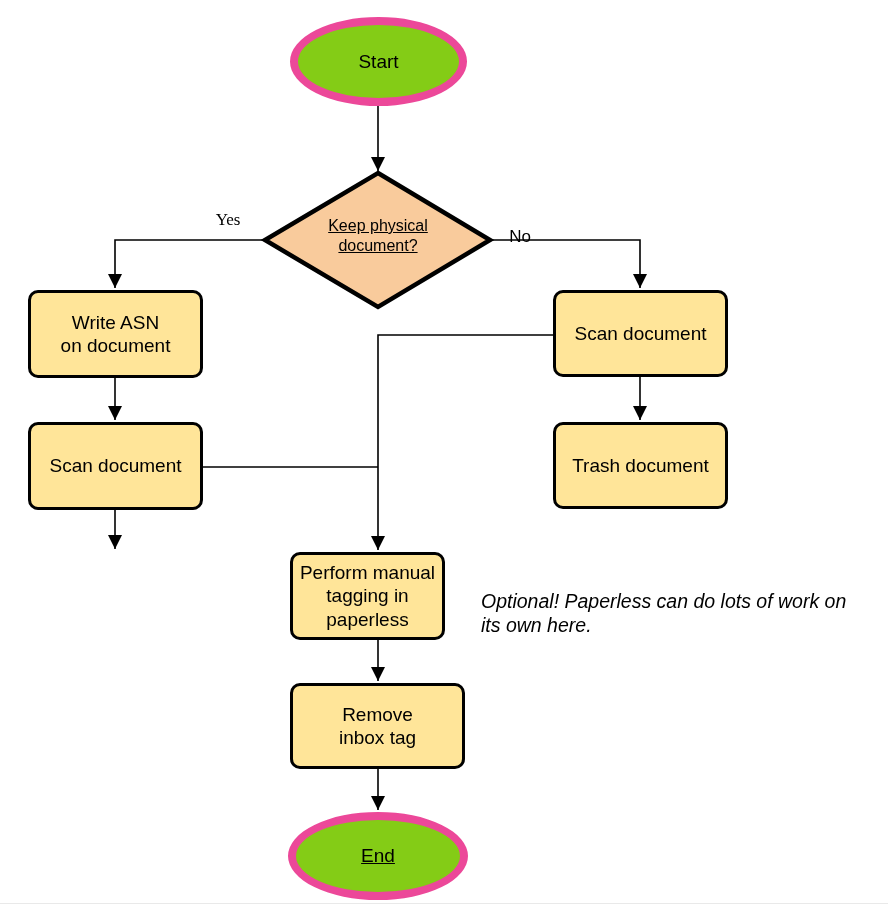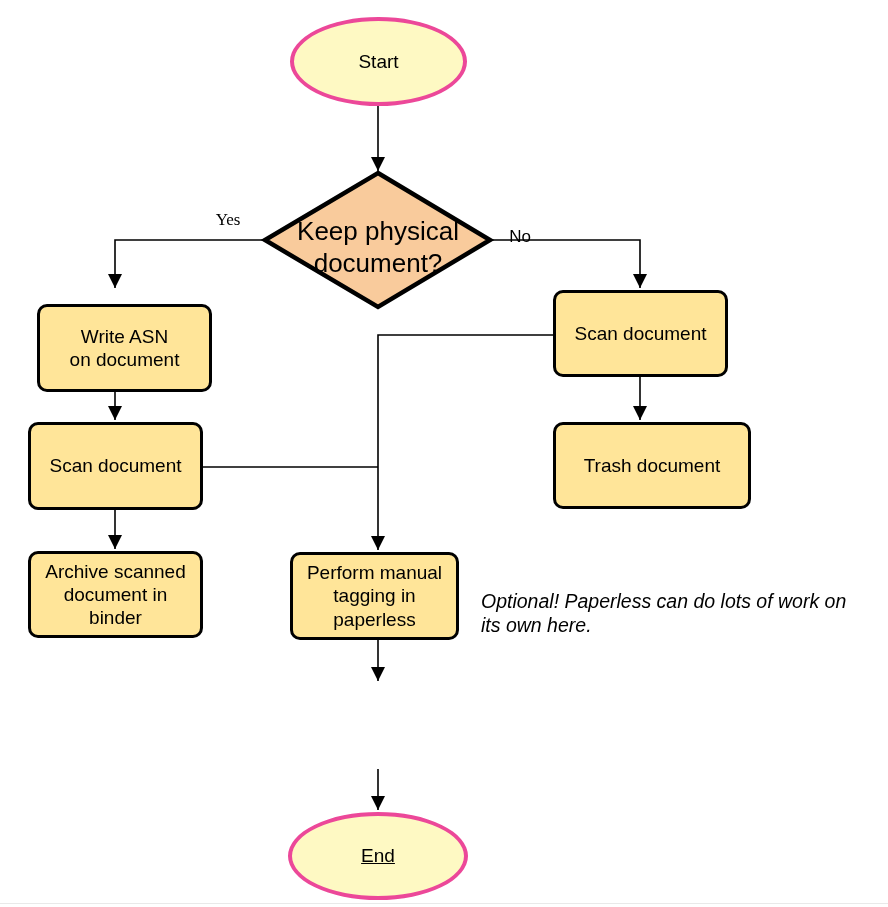--- a/index.html
+++ b/index.html
@@ -39,32 +39,33 @@
     line-height: 1.22;
     white-space: pre-line;
     color: #000000;
   }
   .process {
     background: #FFE599;
     border: 3px solid #000000;
     border-radius: 10px;
   }
   .terminal {
-    background: #fef9c3;
-    border: 4px solid #ec4899;
+    background: #84cc16;
+    border: 8px solid #ec4899;
     border-radius: 50%;
   }
   .decision-label {
     position: absolute;
     left: 278px; top: 216px;
     width: 200px;
     text-align: center;
-    font-size: 26px;
+    font-size: 16px;
     line-height: 1.22;
     white-space: pre-line;
+    text-decoration: underline;
   }
   .edge-label {
     position: absolute;
     font-size: 17px;
     text-align: center;
     width: 50px;
     background: transparent;
   }
   .edge-label.yes { left: 203px; top: 210px; font-family: Liberation Serif, serif; }
   .edge-label.no  { left: 495px; top: 227px; }
@@ -72,26 +73,26 @@
     position: absolute;
     left: 481px; top: 590px;
     width: 410px;
     font-size: 19.5px;
     font-style: italic;
     line-height: 1.22;
     white-space: pre-line;
   }
   
   #node-start       { left: 290px; top: 17px;  width: 177px; height: 89px; }
-  #node-write-asn   { left: 28px;  top: 304px; width: 175px; height: 88px; margin-left: 9px; }
+  #node-write-asn   { left: 28px;  top: 290px; width: 175px; height: 88px; }
   #node-scan-left   { left: 28px;  top: 422px; width: 175px; height: 88px; }
   #node-archive     { left: 28px;  top: 551px; width: 175px; height: 87px; }
   #node-scan-right  { left: 553px; top: 290px; width: 175px; height: 87px; }
-  #node-trash       { left: 553px; top: 422px; width: 198px; height: 87px; }
-  #node-tagging     { left: 290px; top: 552px; width: 169px; height: 88px; }
+  #node-trash       { left: 553px; top: 422px; width: 175px; height: 87px; }
+  #node-tagging     { left: 290px; top: 552px; width: 155px; height: 88px; }
   #node-remove      { left: 290px; top: 683px; width: 175px; height: 86px; }
   #node-end         { left: 288px; top: 812px; width: 180px; height: 88px; text-decoration: underline; }
   .bottom-hairline {
     position: absolute;
     left: 0; bottom: 3px;
     width: 100%; height: 1px;
     background: #e9e9e9;
   }
 </style>
 </head>
@@ -132,43 +133,42 @@
 
   <div class="node process" id="node-write-asn">
     <span>Write ASN
 on document</span>
   </div>
 
   <div class="node process" id="node-scan-left">
     <span>Scan document</span>
   </div>
 
-  <div class="node process" id="node-archive">
-    <span>Archive scanned
-document in
-binder</span>
-  </div>
 
   <div class="node process" id="node-scan-right">
     <span>Scan document</span>
   </div>
 
   <div class="node process" id="node-trash">
     <span>Trash document</span>
   </div>
 
   <div class="node process" id="node-tagging">
     <span>Perform manual
 tagging in
 paperless</span>
   </div>
 
   <div class="annotation">Optional! Paperless can do lots of work on
 its own here.</div>
 
+  <div class="node process" id="node-remove">
+    <span>Remove
+inbox tag</span>
+  </div>
 
   <div class="node terminal" id="node-end">
     <span>End</span>
   </div>
 
   <div class="bottom-hairline"></div>
 
 </div>
 
 </body></html>

